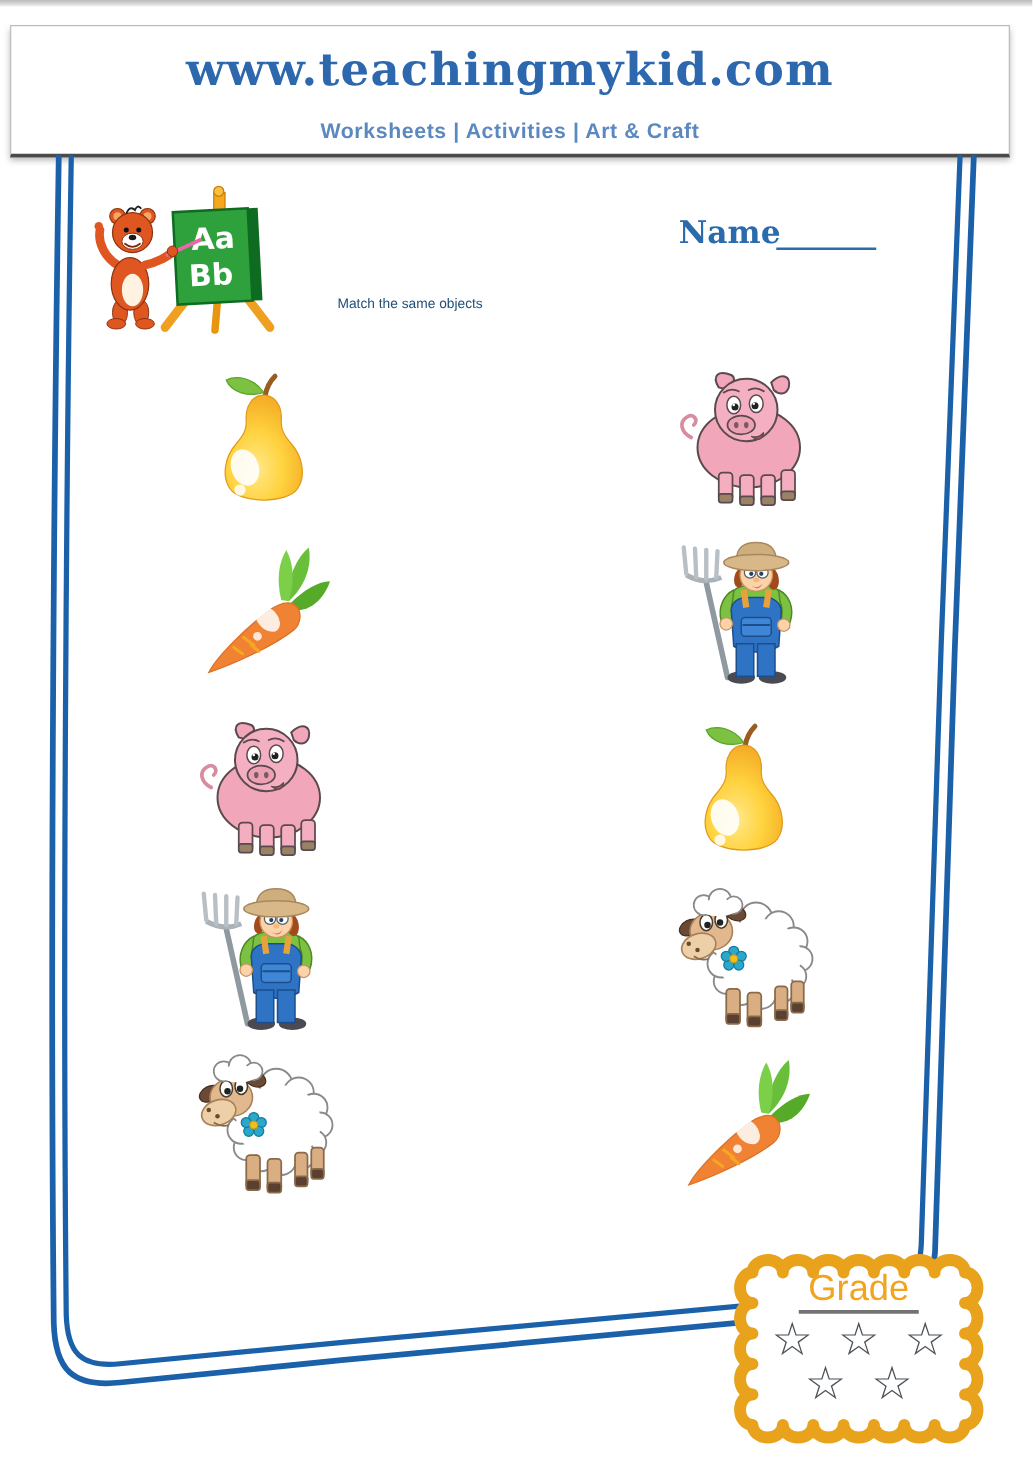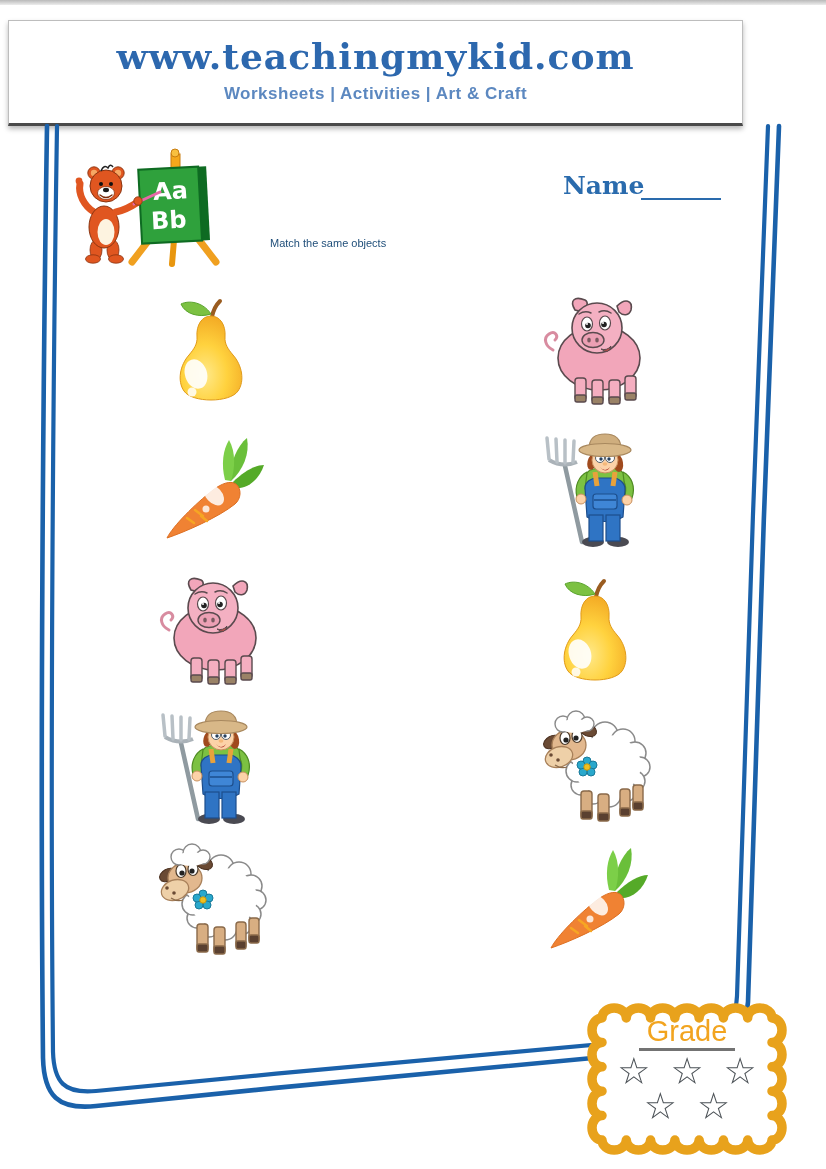--- a/index.html
+++ b/index.html
@@ -4,37 +4,37 @@
 <style>
   html,body{margin:0;padding:0;}
   body{
     width:826px;height:1169px;position:relative;background:#ffffff;
     font-family:"Liberation Sans",sans-serif;overflow:hidden;
   }
   .top-shade{position:absolute;left:0;top:0;width:826px;height:5px;
     background:linear-gradient(#b9b9b9,#ededed);}
   
   .header-card{
-    position:absolute;left:8px;top:20px;width:735px;height:106px;
+    position:absolute;left:8px;top:20px;width:800px;height:106px;
     background:#fff;border:1px solid #bdbdbd;border-bottom:3px solid #4a4a4a;
     box-shadow:0 3px 5px rgba(0,0,0,.28);text-align:center;box-sizing:border-box;
   }
   .site-title{
     margin-top:16px;font-family:"DejaVu Serif",serif;font-weight:bold;
     font-size:36px;color:#2d68ae;letter-spacing:1px;line-height:1.1;
   }
   .site-subtitle{
-    margin-top:7px;font-size:17px;font-weight:bold;color:#5c88c0;letter-spacing:.5px;text-align:center;
+    margin-top:18px;font-size:17px;font-weight:bold;color:#5c88c0;letter-spacing:.5px;text-align:center;
   }
   
   .frame-svg{position:absolute;left:0;top:0;width:826px;height:1169px;z-index:1;}
   
   .logo{position:absolute;left:68px;top:148px;width:178px;height:120px;z-index:2;}
   
-  .fields{position:absolute;left:563px;top:170px;z-index:2;
+  .fields{position:absolute;left:543px;top:170px;z-index:2;
     font-family:"DejaVu Serif",serif;font-weight:bold;color:#2a6bad;font-size:25px;}
   .field-row{display:flex;align-items:flex-end;margin-bottom:9px;height:30px;}
   .field-label{width:78px;}
   .field-line{display:inline-block;border-bottom:2.5px solid #2a6bad;height:24px;}
   .name-line{width:80px;}
   .date-line{width:88px;margin-left:6px;}
   
   .instruction{position:absolute;left:270px;top:237px;z-index:2;
     font-size:11px;color:#1f4e79;}
   

